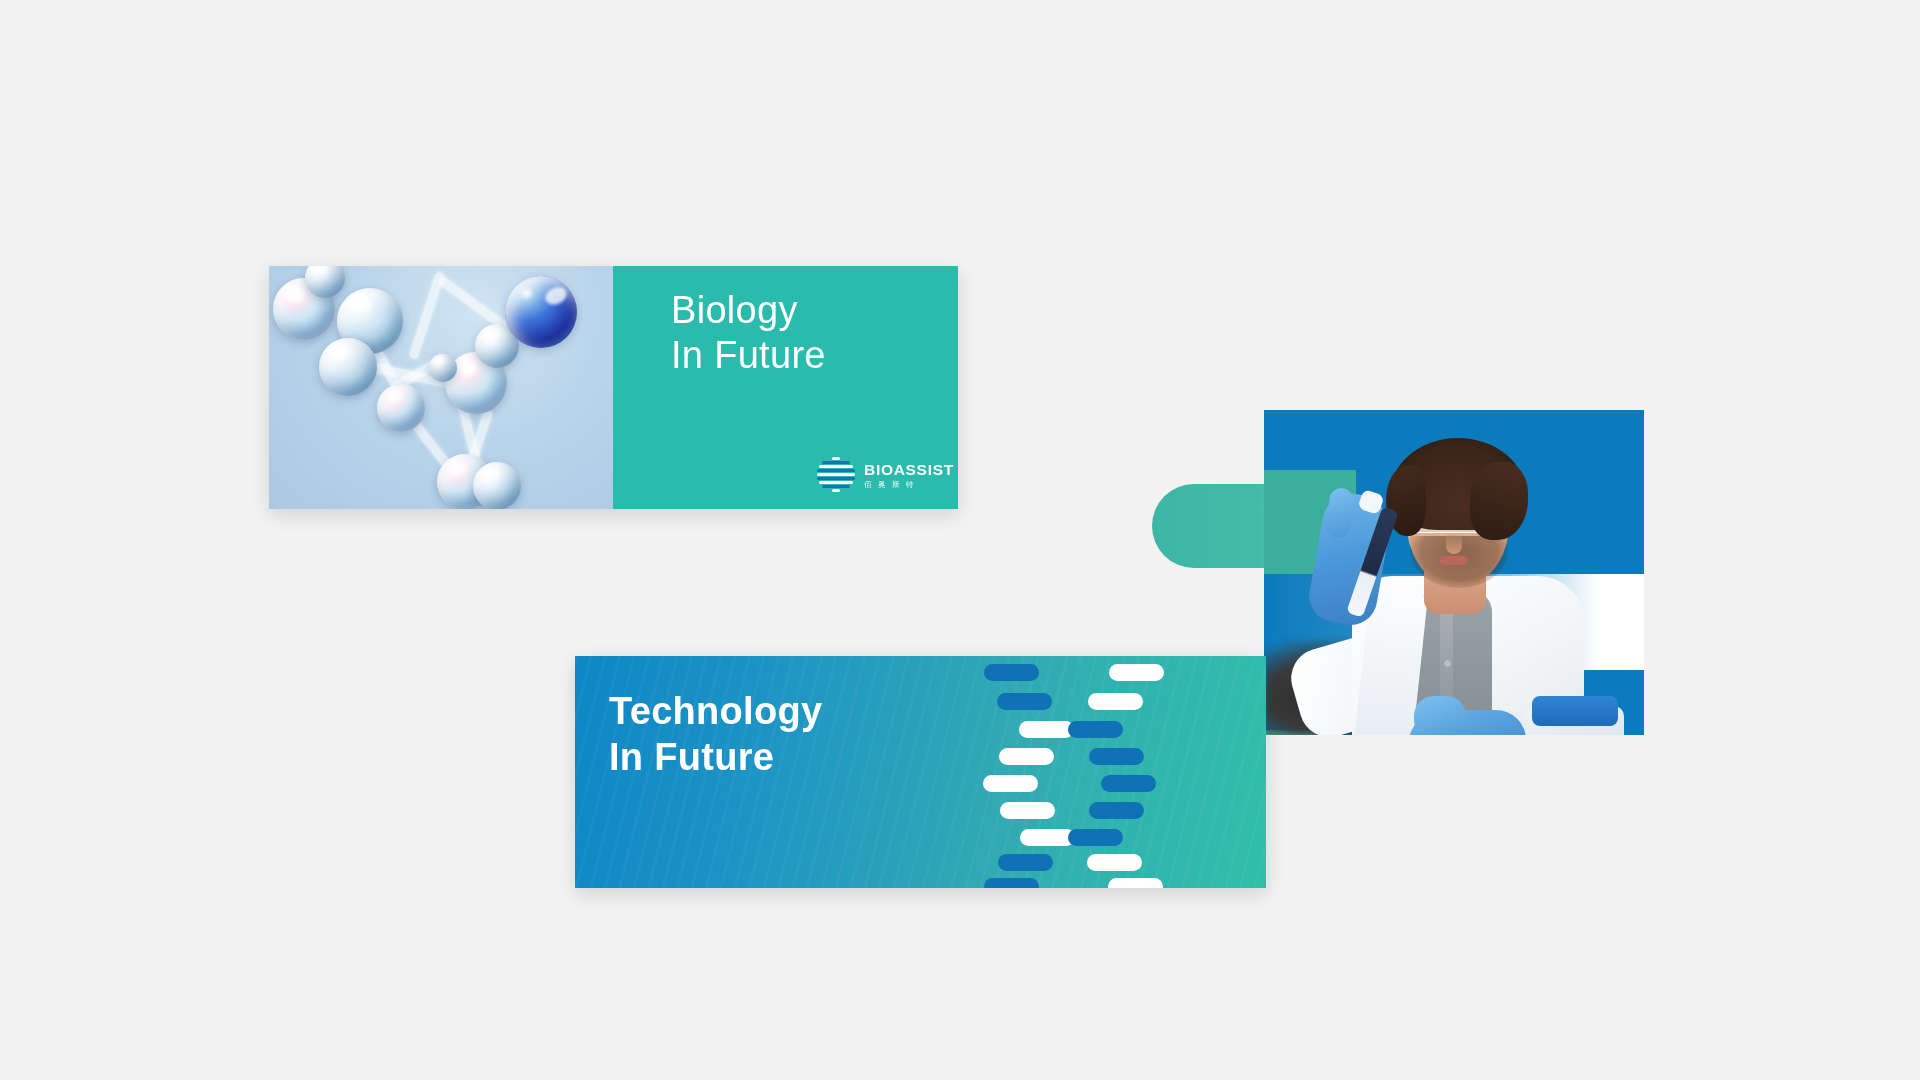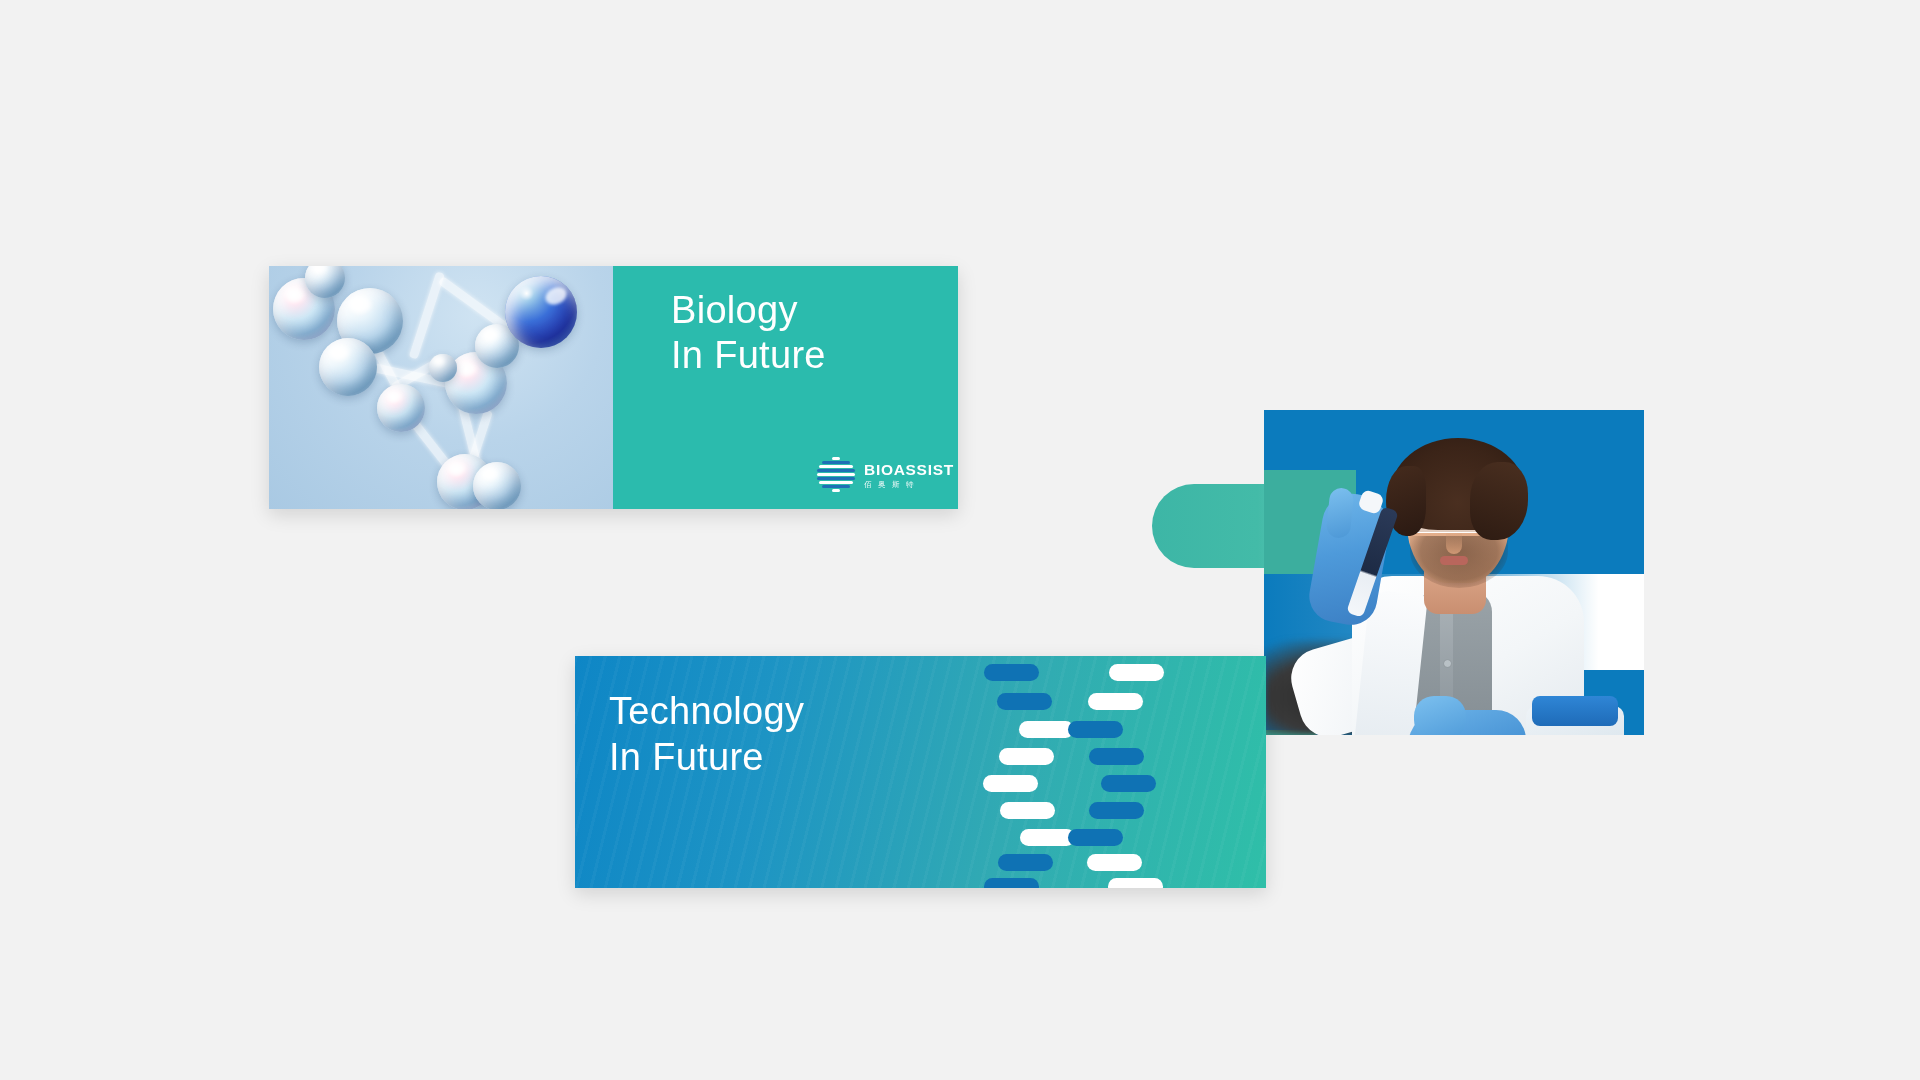--- a/index.html
+++ b/index.html
@@ -170,21 +170,21 @@
     left:575px;top:640px;width:691px;height:232px;
     background:linear-gradient(100deg,#0e86c6 0%,#1d94c4 28%,#31aab3 62%,#2fbfa8 100%);
     box-shadow:0 6px 18px rgba(0,0,0,.13);
   }
   #technology-card::after{
     content:"";position:absolute;inset:0;pointer-events:none;
     background:repeating-linear-gradient(104deg, rgba(255,255,255,.035) 0 3px, rgba(255,255,255,0) 3px 14px);
   }
   #technology-title{
     position:absolute;left:34px;top:33px;color:#fff;
-    font-size:38px;line-height:1.2;font-weight:400;letter-spacing:.3px;white-space:pre-line;z-index:2;
+    font-size:38px;line-height:1.2;font-weight:700;letter-spacing:.3px;white-space:pre-line;z-index:2;
   }
   #dna-gel{position:absolute;left:400px;top:0;width:200px;height:232px;z-index:2;}
   .gel-band{position:absolute;height:17px;border-radius:9px;}
   .gel-white{background:#ffffff;}
   .gel-blue{background:#0f72b4;}
 </style>
 </head>
 <body>
 
 <div class="stage">

